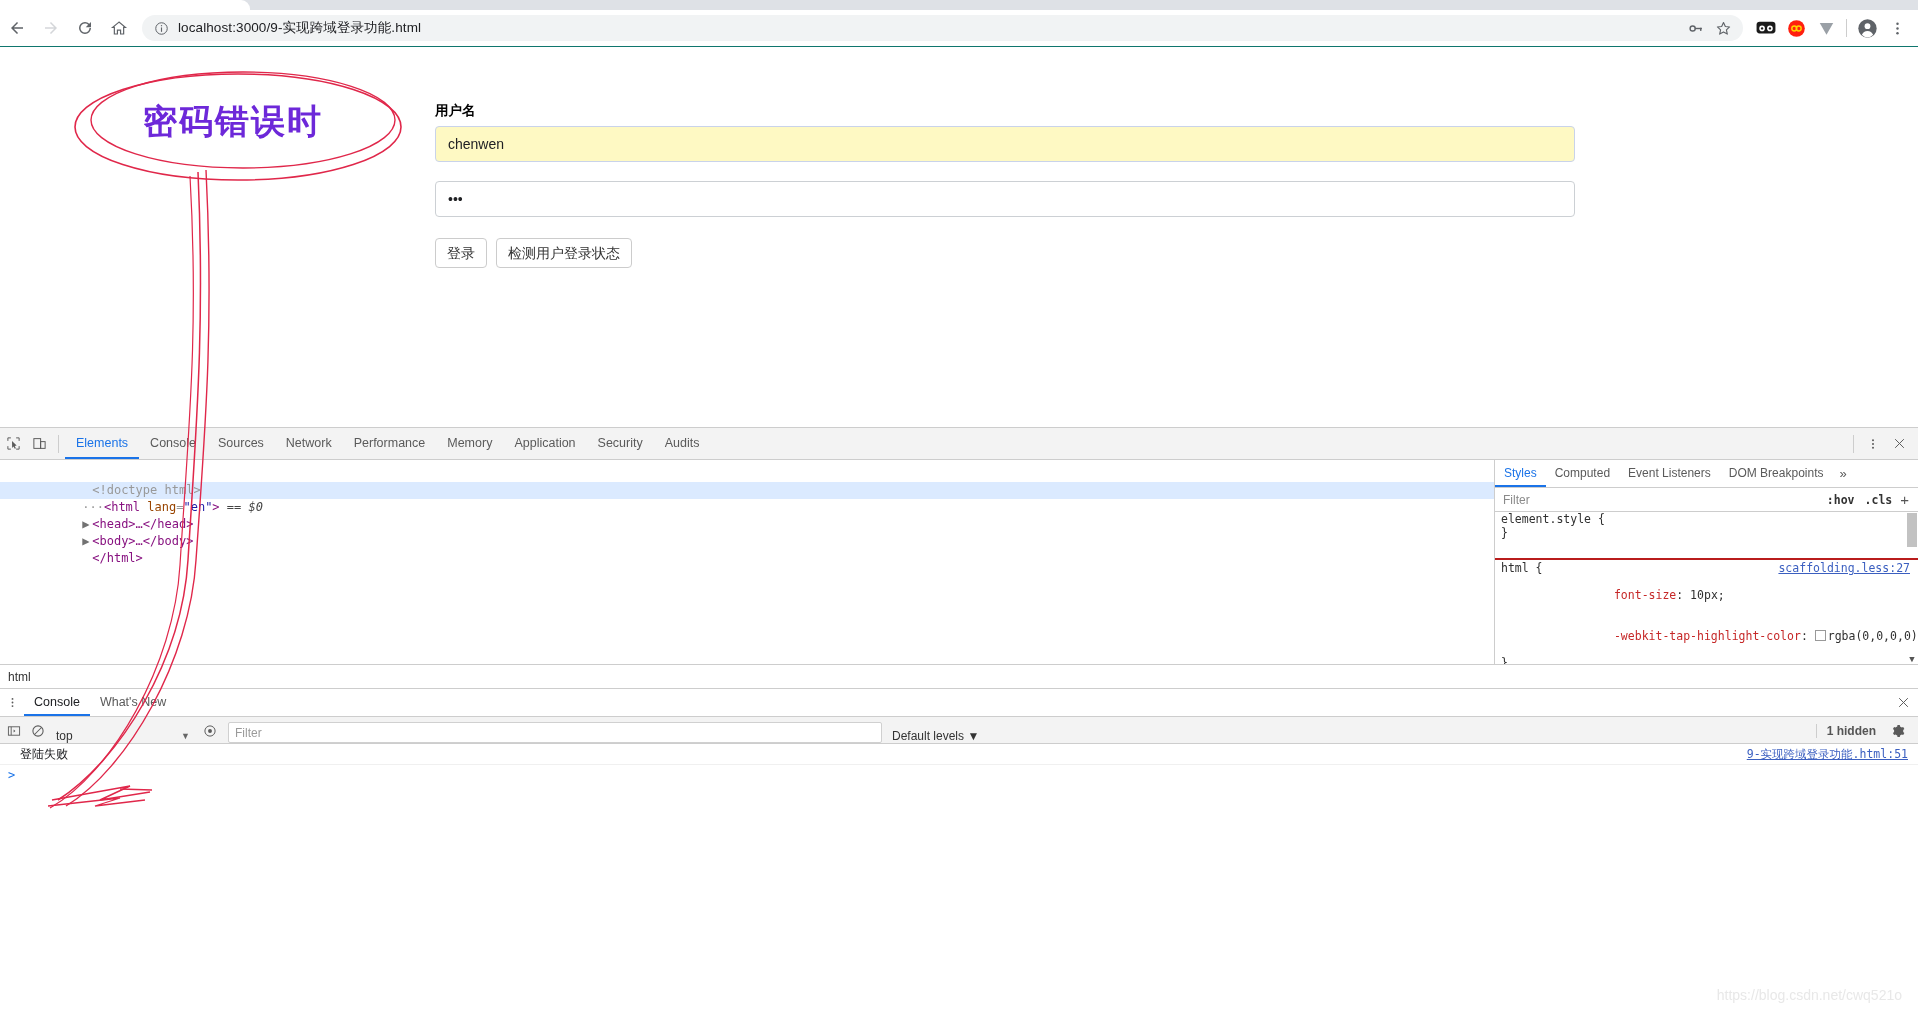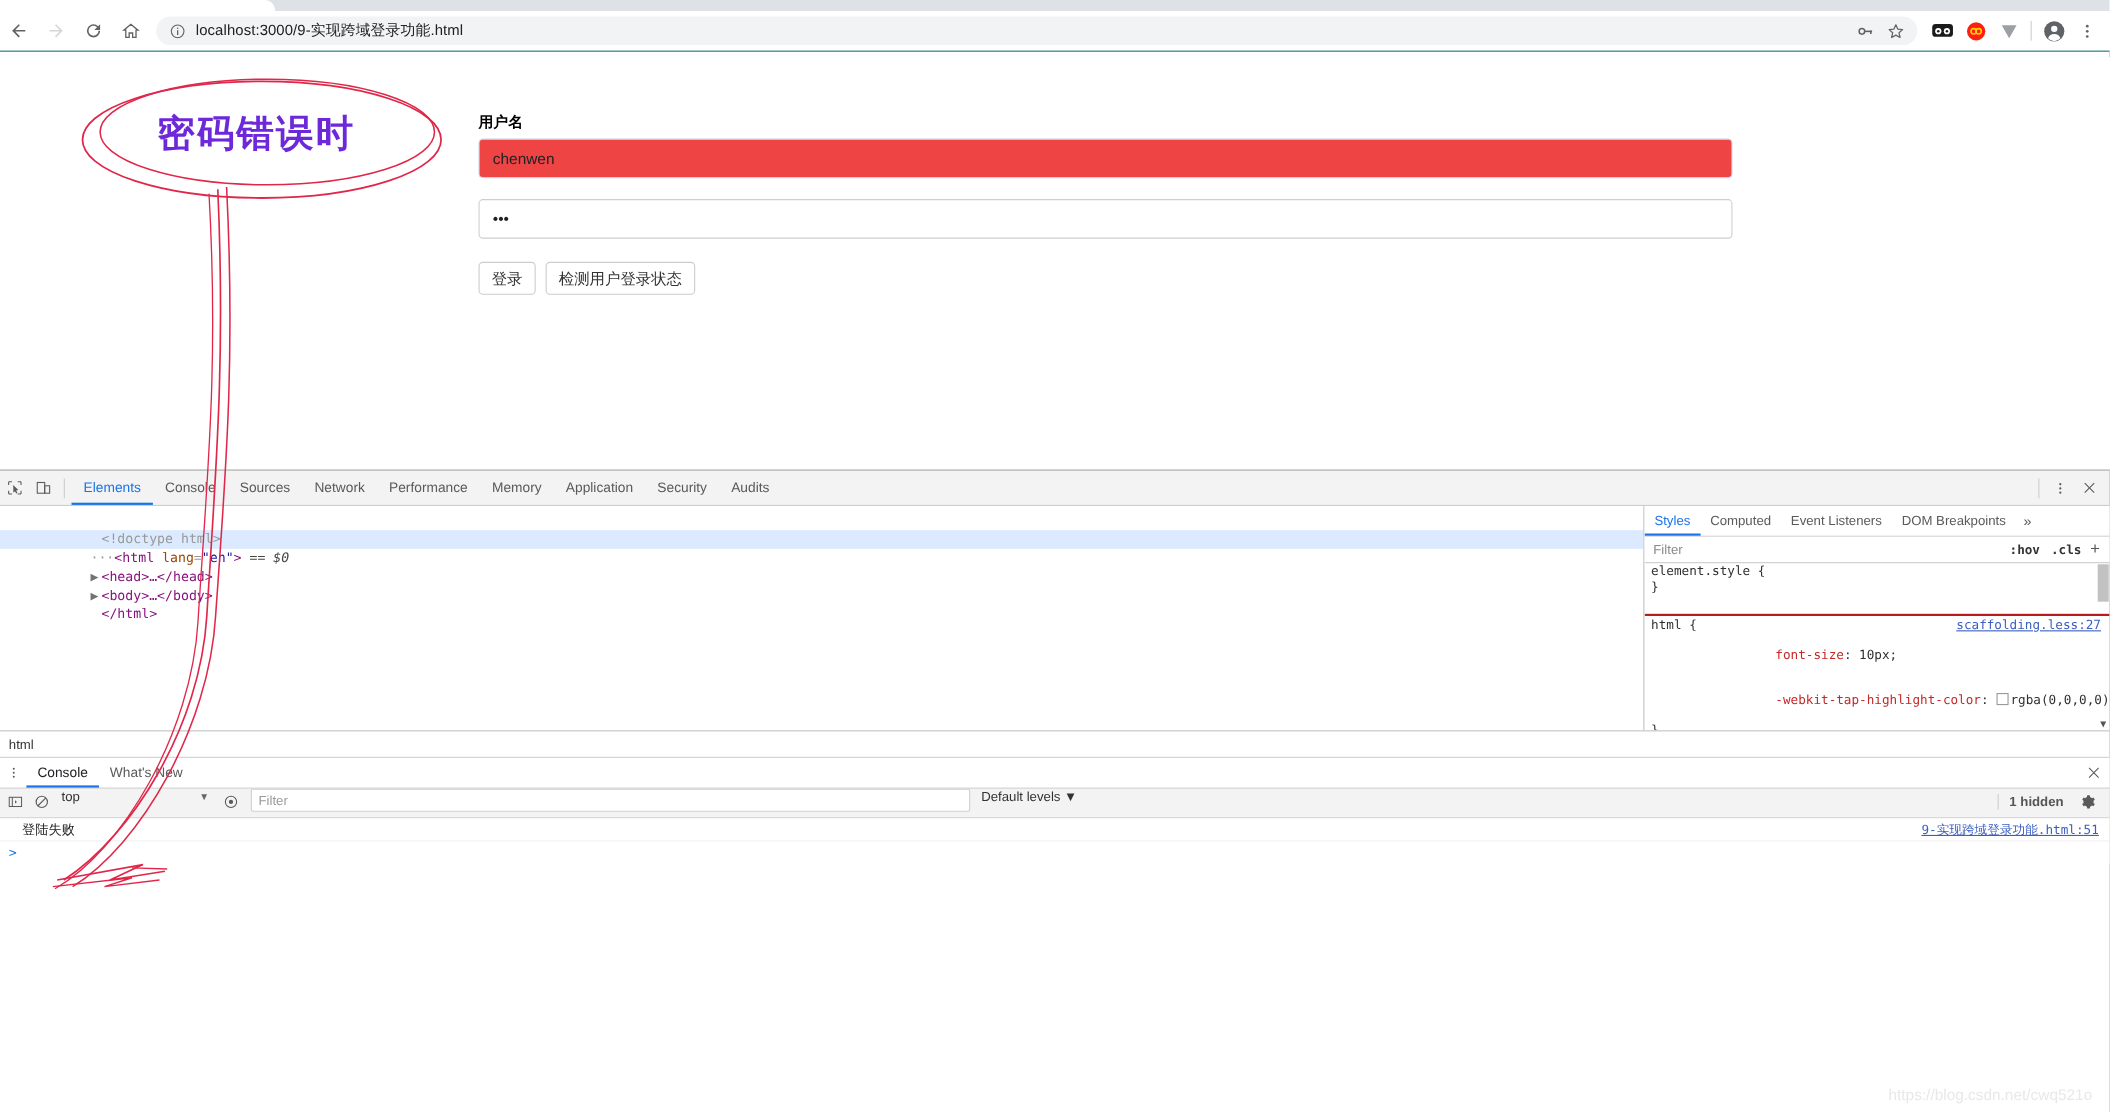--- a/index.html
+++ b/index.html
@@ -79,21 +79,21 @@
   }
   .field-input {
     display: block; box-sizing: border-box;
     width: 1140px; height: 36px;
     border: 1px solid #ccd0d4; border-radius: 4px;
     font-size: 14px; color: #202124;
     padding: 0 12px; outline: none;
     background: #ffffff;
     font-family: "Liberation Sans", "DejaVu Sans", sans-serif;
   }
-  .field-input.autofilled { background: #ef4444; border-color: #c9d3ea; }
+  .field-input.autofilled { background: #fef9c3; border-color: #c9d3ea; }
   .gap { height: 19px; }
   .btn-row { margin-top: 21px; display: flex; gap: 9px; }
   .btn {
     box-sizing: border-box;
     height: 30px; padding: 0 11px;
     background: #ffffff;
     border: 1px solid #cccccc; border-radius: 4px;
     font-size: 14px; color: #333333; cursor: pointer;
     font-family: "Liberation Sans", "DejaVu Sans", sans-serif;
     line-height: 28px;
@@ -241,21 +241,21 @@
   }
   .drawer-menu { width: 24px; display:flex; align-items:center; justify-content:center; cursor:pointer; }
   .dr-tab {
     padding: 0 10px; line-height: 27px; font-size: 12.5px; color: #5a5a5a;
     cursor:pointer; box-sizing: border-box; white-space: nowrap;
   }
   .dr-tab.active { color: #202124; border-bottom: 2px solid #1a73e8; }
   .drawer-close { margin-left: auto; width: 30px; display:flex; align-items:center; justify-content:center; cursor:pointer; }
 
   .console-toolbar {
-    height: 26px; display: flex; align-items: flex-start;
+    height: 26px; display: flex; align-items: flex-end;
     background: #f3f3f3; border-bottom: 1px solid #cdcdcd; padding: 0 2px;
   }
   .ct-icon { width: 24px; height: 24px; display:flex; align-items:center; justify-content:center; cursor:pointer; }
   .ct-select {
     display:flex; align-items:center; gap: 4px; min-width: 142px;
     font-size: 12px; color: #333; padding-left: 6px; cursor: pointer;
     font-family: "Liberation Sans","DejaVu Sans",sans-serif;
   }
   .ct-select .caret { margin-left: auto; padding-right: 8px; color: #666; font-size: 9px; }
   .ct-filter {

